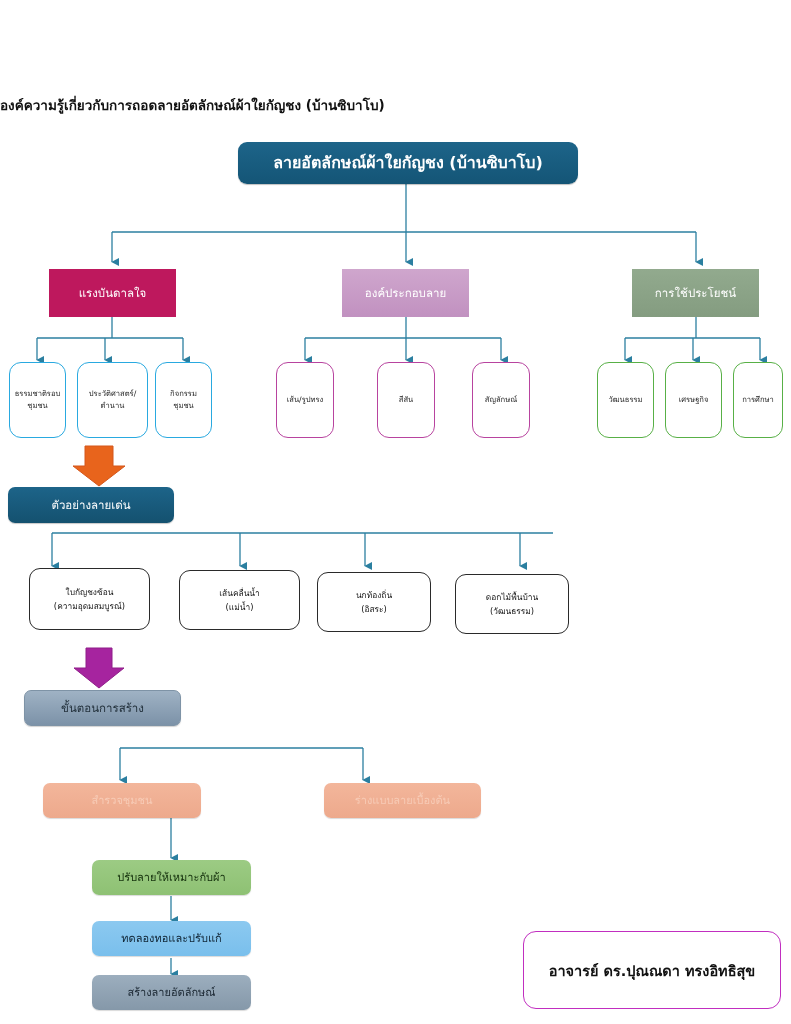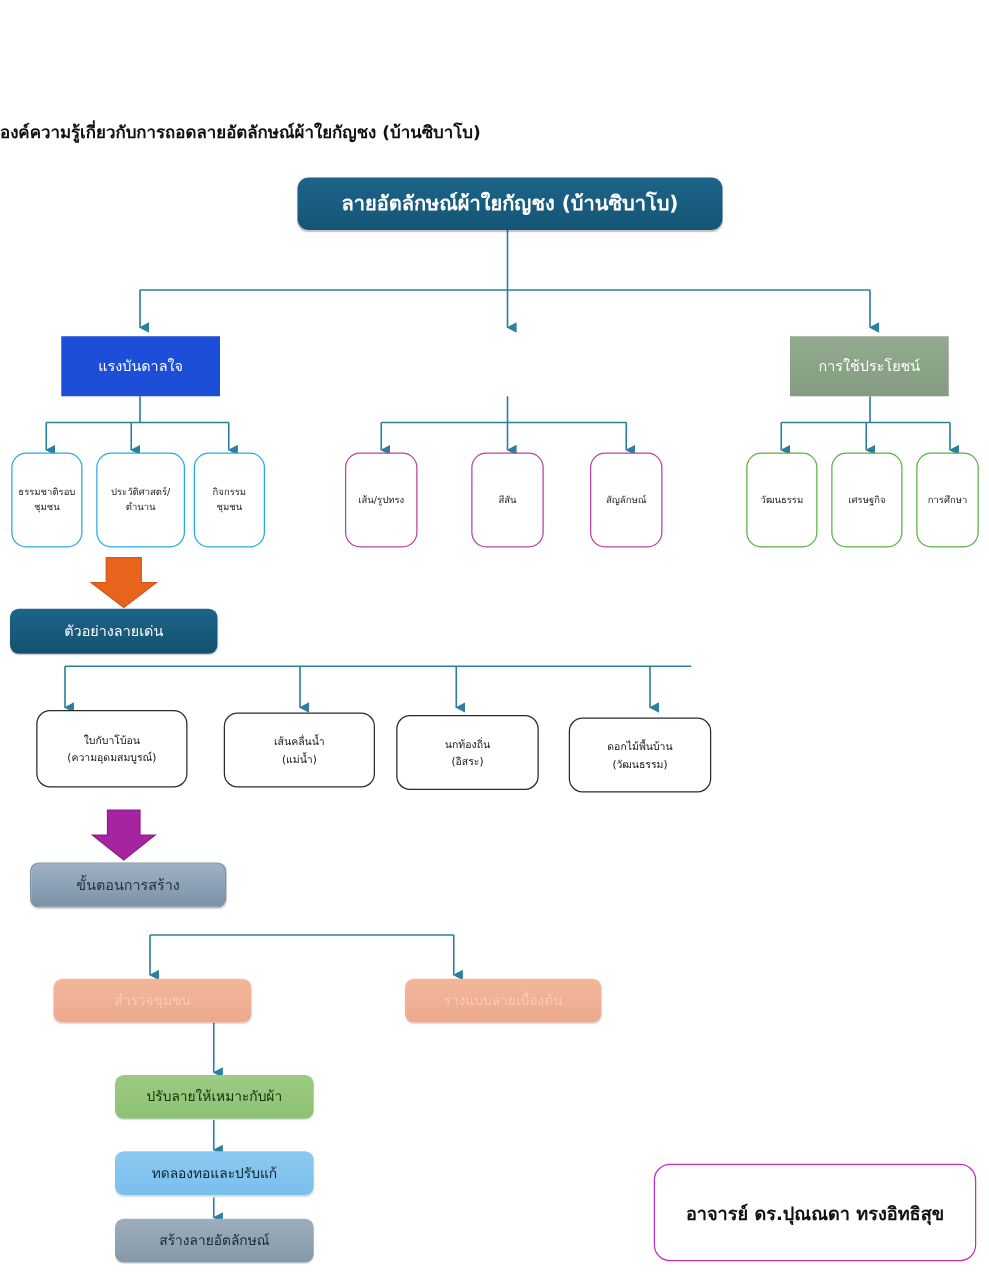--- a/index.html
+++ b/index.html
@@ -33,21 +33,21 @@
     background: linear-gradient(180deg,#1d6489 0%,#145576 100%);
     border-radius: 9px;
     font-size: 16px;
     font-weight: bold;
     color: #ffffff;
     box-shadow: 0 1px 1px rgba(0,0,0,0.25);
   }
 
   
   .l1 { font-size: 11.5px; }
-  .l1-blue   { background: #1d4ed8; }
+  .l1-blue   { background: #be185d; }
   .l1-pink   { background: linear-gradient(180deg,#cfa6cd 0%,#c191c0 100%); }
   .l1-green  { background: linear-gradient(180deg,#92aa8e 0%,#849c80 100%); }
 
   
   .l2 {
     background: #ffffff;
     border-radius: 12px;
     font-size: 7.6px;
     color: #1b1b1b;
     line-height: 1.55;
@@ -181,20 +181,23 @@
 
   <div class="page-title" style="left:0; top:94px; width:791px;">องค์ความรู้เกี่ยวกับการถอดลายอัตลักษณ์ผ้าใยกัญชง (บ้านซิบาโบ)</div>
 
   <div class="node root" style="left:238px; top:142px; width:340px; height:42px;">
     <span class="lbl">ลายอัตลักษณ์ผ้าใยกัญชง (บ้านซิบาโบ)</span>
   </div>
 
   <div class="node l1 l1-blue" style="left:49px; top:269px; width:127px; height:48px;">
     <span class="lbl">แรงบันดาลใจ</span>
   </div>
+  <div class="node l1 l1-pink" style="left:342px; top:269px; width:127px; height:48px;">
+    <span class="lbl">องค์ประกอบลาย</span>
+  </div>
   <div class="node l1 l1-green" style="left:632px; top:269px; width:127px; height:48px;">
     <span class="lbl">การใช้ประโยชน์</span>
   </div>
 
   <div class="node l2 l2-blue" style="left:9px; top:362px; width:57px; height:76px;">
     <span class="lbl">ธรรมชาติรอบชุมชน</span>
   </div>
   <div class="node l2 l2-blue" style="left:77px; top:362px; width:71px; height:76px;">
     <span class="lbl">ประวัติศาสตร์/ตำนาน</span>
   </div>
@@ -220,21 +223,21 @@
   </div>
   <div class="node l2 l2-green" style="left:733px; top:362px; width:50px; height:76px;">
     <span class="lbl">การศึกษา</span>
   </div>
 
   <div class="node sect" style="left:8px; top:487px; width:166px; height:36px;">
     <span class="lbl">ตัวอย่างลายเด่น</span>
   </div>
 
   <div class="node motif" style="left:29px; top:568px; width:121px; height:62px;">
-    <span>ใบกับาโบ้อน</span>
+    <span>ใบกัญชงซ้อน</span>
     <span>(ความอุดมสมบูรณ์)</span>
   </div>
   <div class="node motif" style="left:179px; top:570px; width:121px; height:60px;">
     <span>เส้นคลื่นน้ำ</span>
     <span>(แม่น้ำ)</span>
   </div>
   <div class="node motif" style="left:317px; top:572px; width:114px; height:60px;">
     <span>นกท้องถิ่น</span>
     <span>(อิสระ)</span>
   </div>

